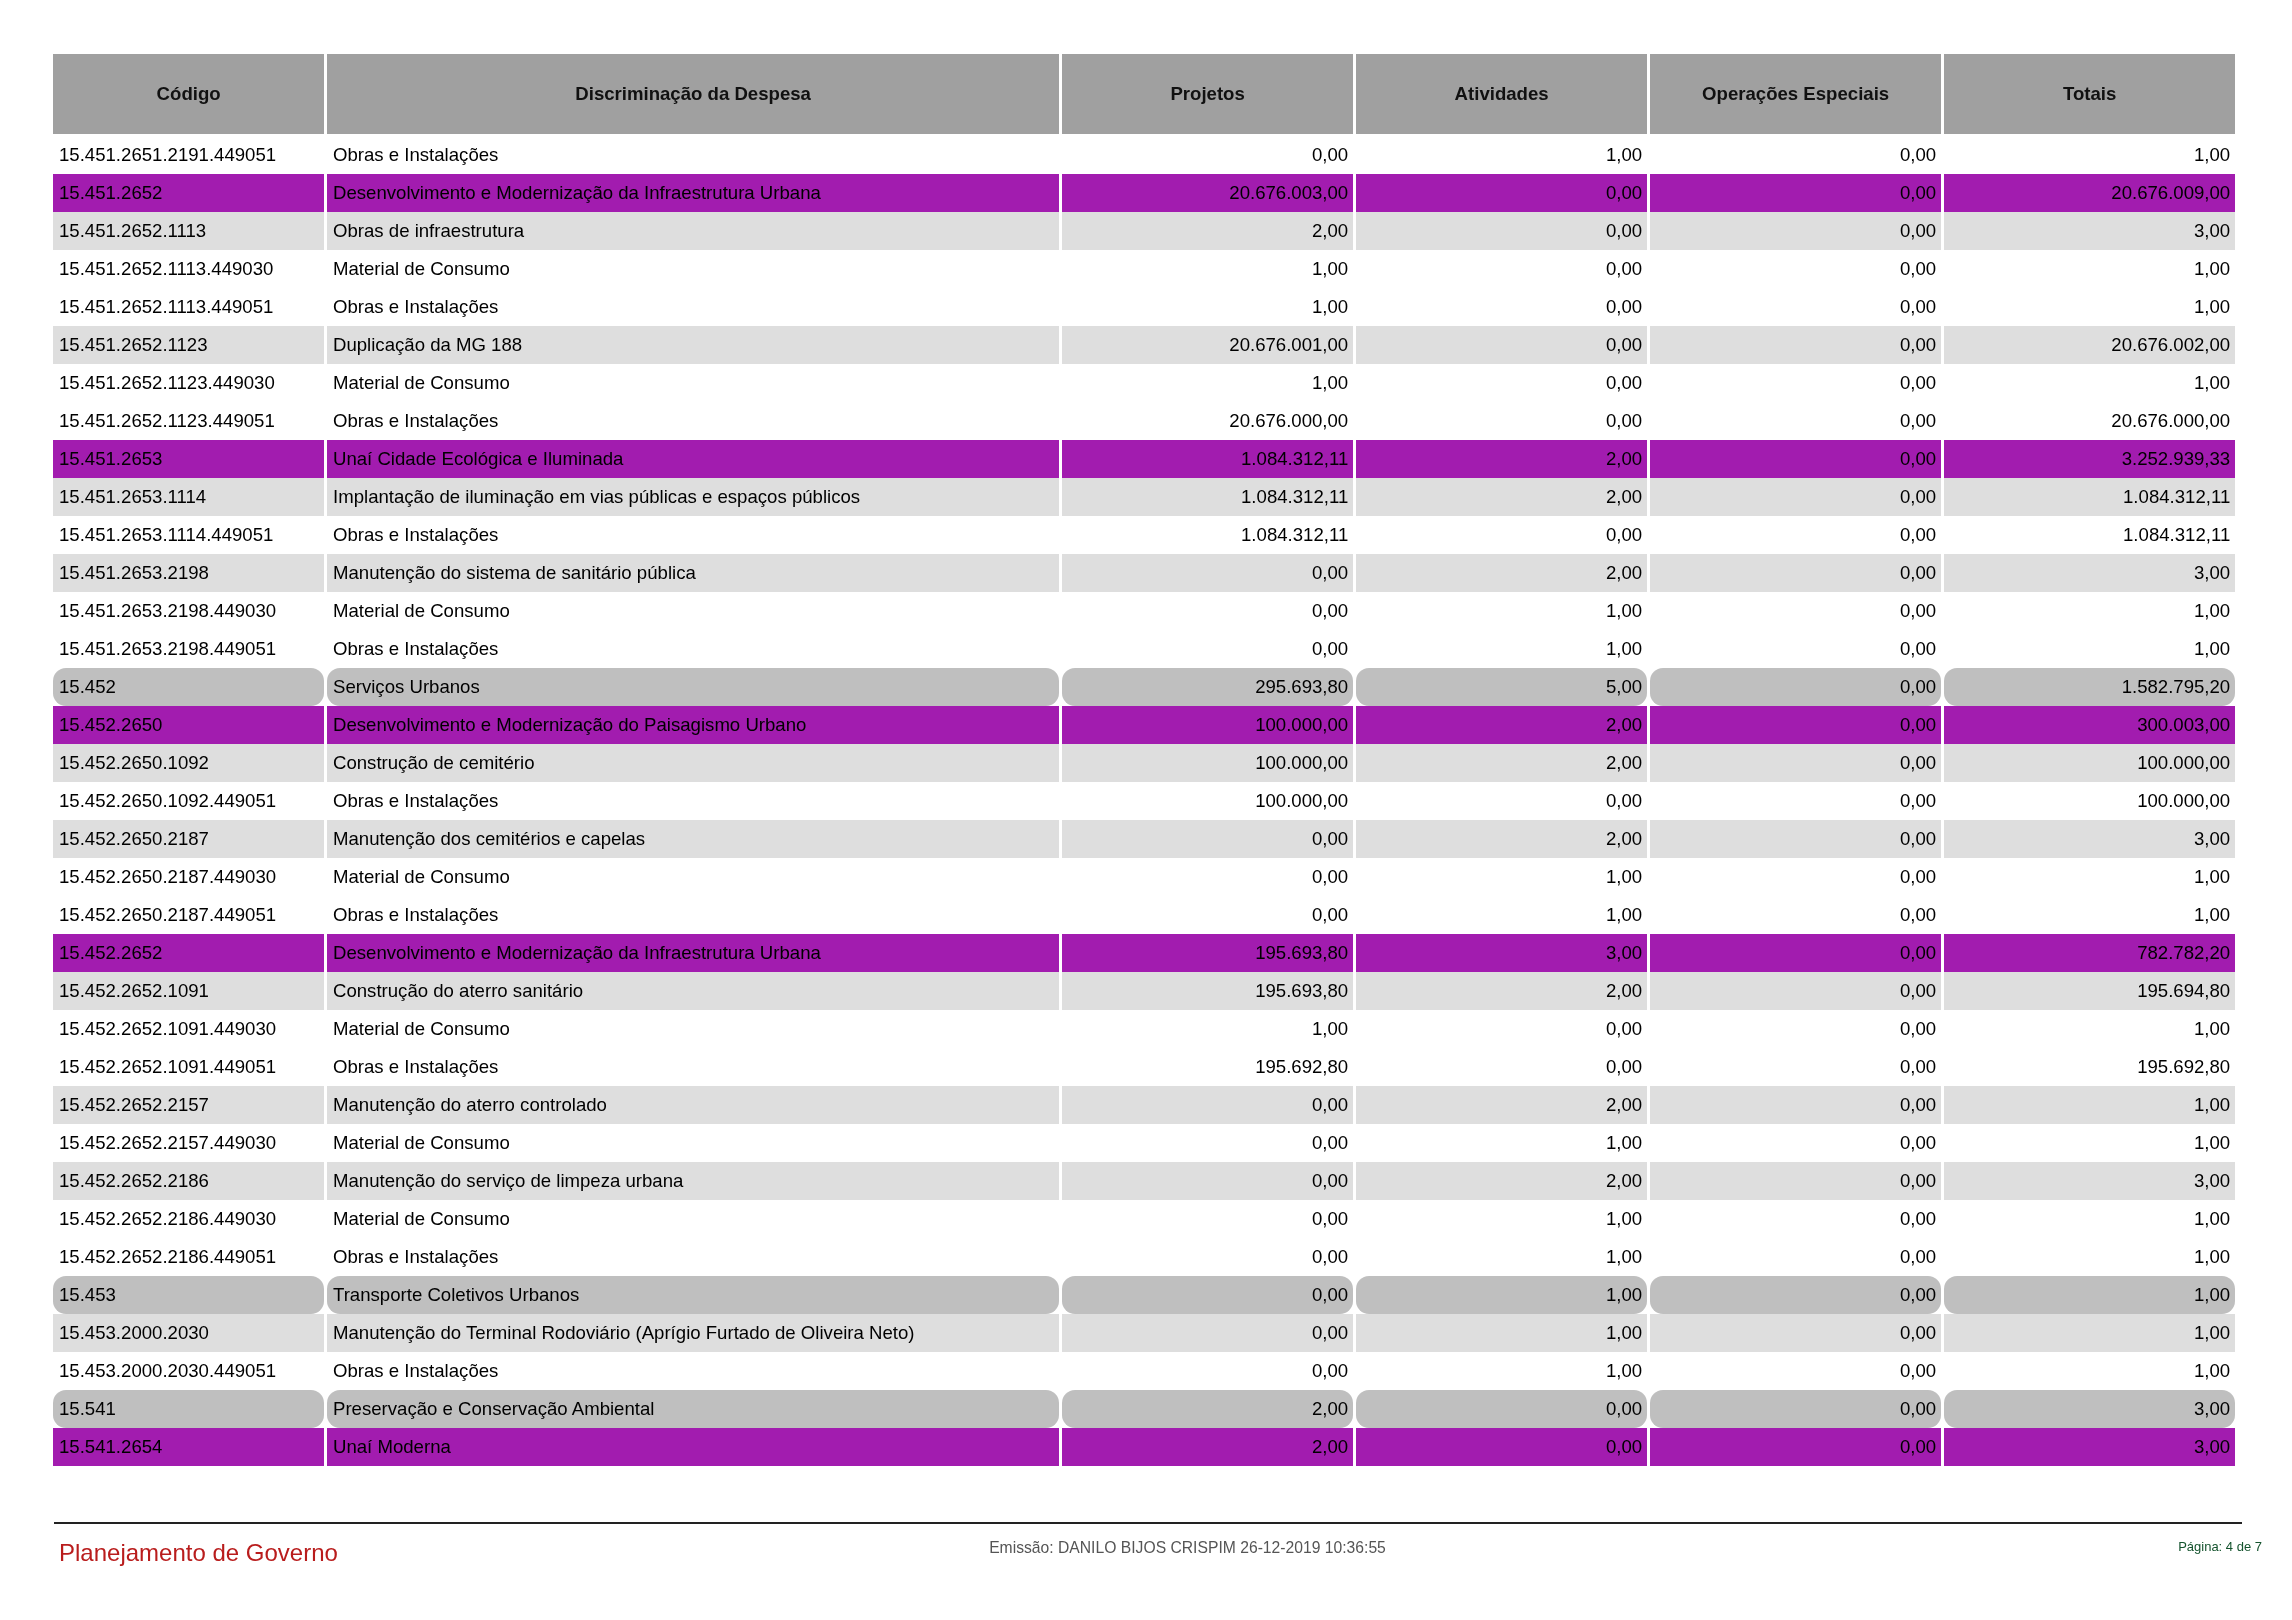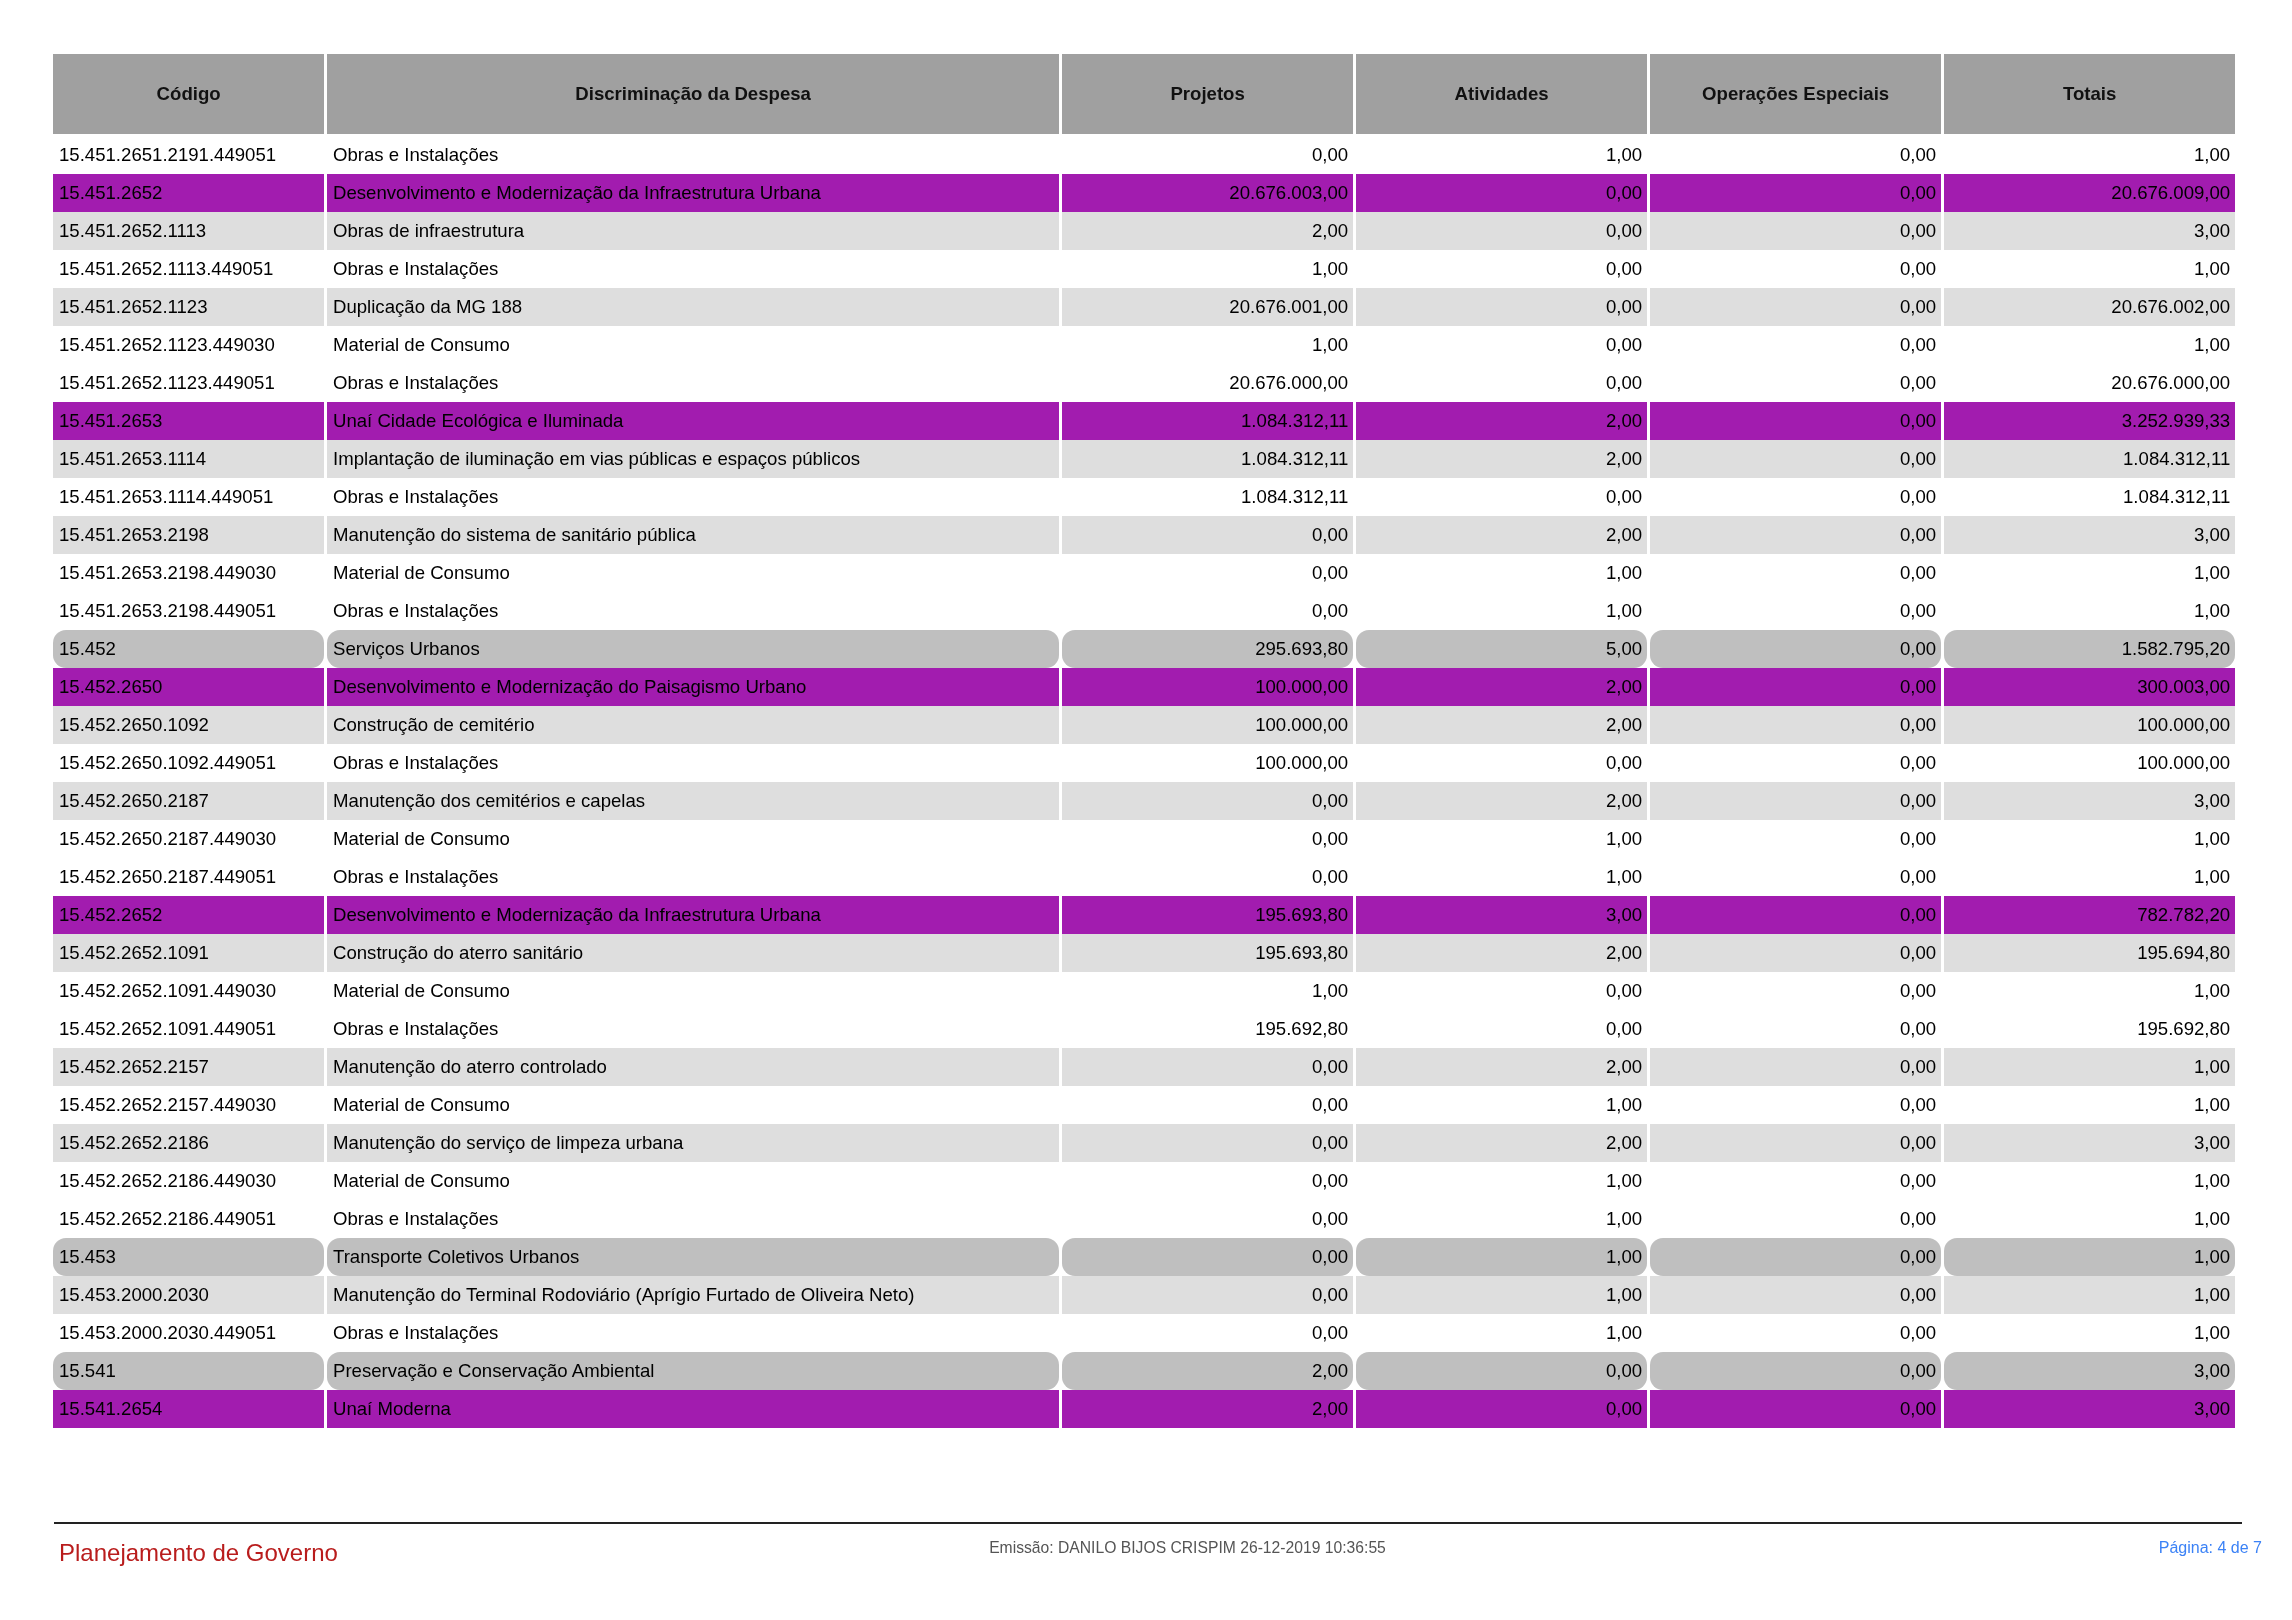--- a/index.html
+++ b/index.html
@@ -56,21 +56,21 @@
     .footer-left {
       position: absolute; left: 59px; top: 1539px;
       font-size: 24px; color: #b91c1c;
     }
     .footer-center {
       position: absolute; left: 0; width: 2293px; top: 1539px;
       text-align: center; font-size: 15.7px; color: #555; margin-left: 41px;
     }
     .footer-right {
       position: absolute; right: 51px; top: 1539px;
-      font-size: 16px; color: #3b82f6;
+      font-size: 13px; color: #14532d;
     }
   </style>
 </head>
 <body>
 
 <div class="page">
   <table class="report-table">
     <colgroup>
       <col class="c-code">
         <col class="c-desc">
@@ -108,20 +108,28 @@
         </tr>
         <tr class="lvl-2">
           <td class="txt">15.451.2652.1113</td>
           <td class="txt">Obras de infraestrutura</td>
           <td class="num">2,00</td>
           <td class="num">0,00</td>
           <td class="num">0,00</td>
           <td class="num">3,00</td>
         </tr>
         <tr class="lvl-3">
+          <td class="txt">15.451.2652.1113.449030</td>
+          <td class="txt">Material de Consumo</td>
+          <td class="num">1,00</td>
+          <td class="num">0,00</td>
+          <td class="num">0,00</td>
+          <td class="num">1,00</td>
+        </tr>
+        <tr class="lvl-3">
           <td class="txt">15.451.2652.1113.449051</td>
           <td class="txt">Obras e Instalações</td>
           <td class="num">1,00</td>
           <td class="num">0,00</td>
           <td class="num">0,00</td>
           <td class="num">1,00</td>
         </tr>
         <tr class="lvl-2">
           <td class="txt">15.451.2652.1123</td>
           <td class="txt">Duplicação da MG 188</td>

